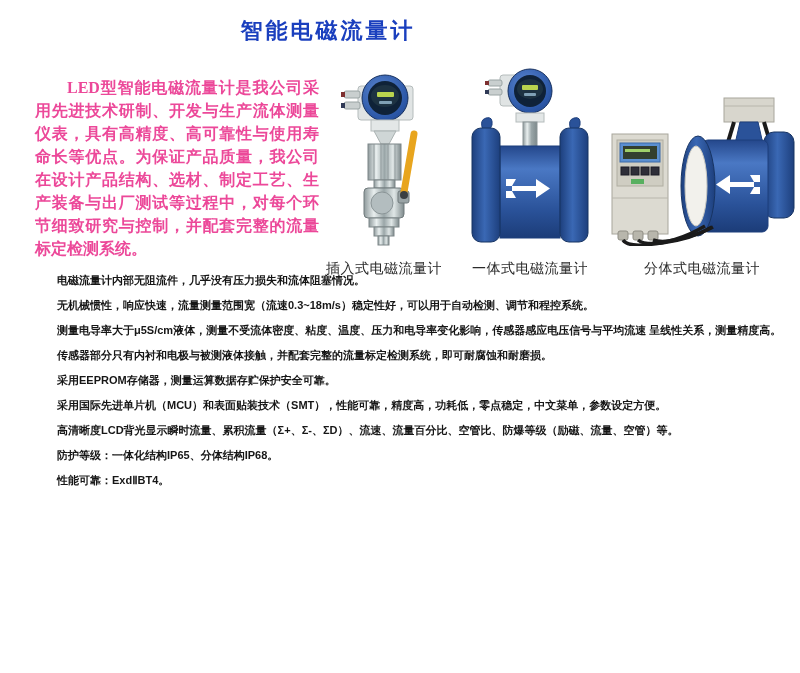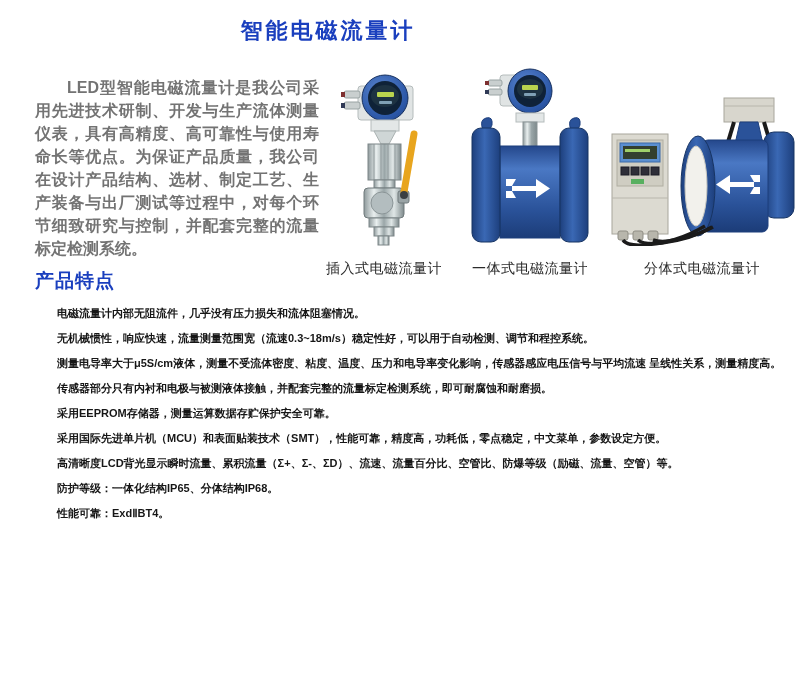--- a/index.html
+++ b/index.html
@@ -5,21 +5,21 @@
   html,body{margin:0;padding:0;background:#ffffff;}
   body{width:800px;height:673px;position:relative;overflow:hidden;
        font-family:"Liberation Sans",sans-serif;color:#141414;}
   .page{position:relative;width:656px;height:673px;background:#fff;}
 
   .page-title{position:absolute;top:16px;left:0;width:100%;text-align:center;
     font-size:22px;font-weight:bold;color:#1a3fbe;letter-spacing:3px;margin:0;}
 
   .intro{position:absolute;left:35px;top:76px;width:284px;margin:0;
     font-size:16px;line-height:23px;font-weight:600;text-align:justify;
-    text-indent:2em;color:#737373;}
+    text-indent:2em;color:#ec4899;font-family:Liberation Serif, serif;}
 
   .figure{position:absolute;top:58px;}
   .figure svg{display:block;}
   .figure .caption{display:block;text-align:center;margin-top:14px;
     font-family:"Liberation Serif",serif;font-size:14px;letter-spacing:0.5px;color:#2b2b2b;}
   #fig1{left:318px;width:132px;}
   #fig2{left:452px;width:156px;}
   #fig3{left:606px;width:192px;}
 
   .features{position:absolute;left:35px;top:268px;width:757px;}
@@ -207,21 +207,20 @@
       <g stroke="#1b1b1b" stroke-width="3.5" fill="none">
         <path d="M17 182 q4 6 20 5 q34 -2 62 -19"></path>
         <path d="M32 182 q6 5 24 3 q30 -4 50 -16"></path>
         <path d="M47 182 q8 3 22 0 q24 -5 38 -13"></path>
       </g>
     </svg>
     <span class="caption">分体式电磁流量计</span>
   </div>
 
   <div class="features">
-    <h2>产品特点</h2>
     <p>电磁流量计内部无阻流件，几乎没有压力损失和流体阻塞情况。</p>
     <p>无机械惯性，响应快速，流量测量范围宽（流速0.3~18m/s）稳定性好，可以用于自动检测、调节和程控系统。</p>
     <p>测量电导率大于μ5S/cm液体，测量不受流体密度、粘度、温度、压力和电导率变化影响，传感器感应电压信号与平均流速 呈线性关系，测量精度高。</p>
     <p>传感器部分只有内衬和电极与被测液体接触，并配套完整的流量标定检测系统，即可耐腐蚀和耐磨损。</p>
     <p>采用EEPROM存储器，测量运算数据存贮保护安全可靠。</p>
     <p>采用国际先进单片机（MCU）和表面贴装技术（SMT），性能可靠，精度高，功耗低，零点稳定，中文菜单，参数设定方便。</p>
     <p>高清晰度LCD背光显示瞬时流量、累积流量（Σ+、Σ-、ΣD）、流速、流量百分比、空管比、防爆等级（励磁、流量、空管）等。</p>
     <p>防护等级：一体化结构IP65、分体结构IP68。</p>
     <p>性能可靠：ExdⅡBT4。</p>
   </div>

